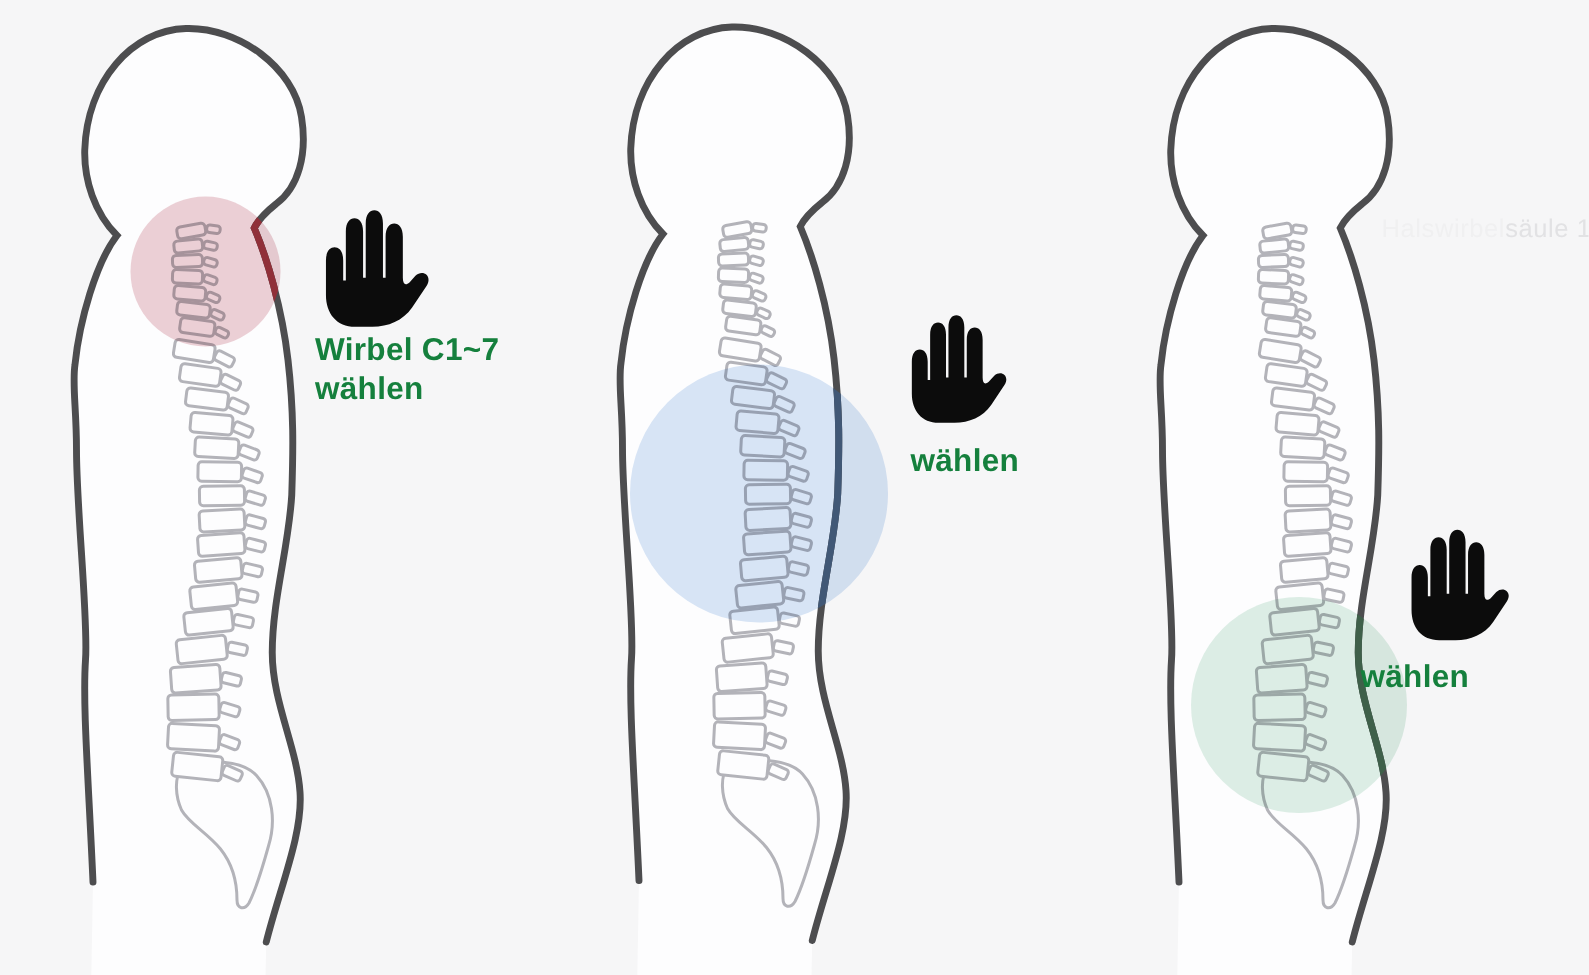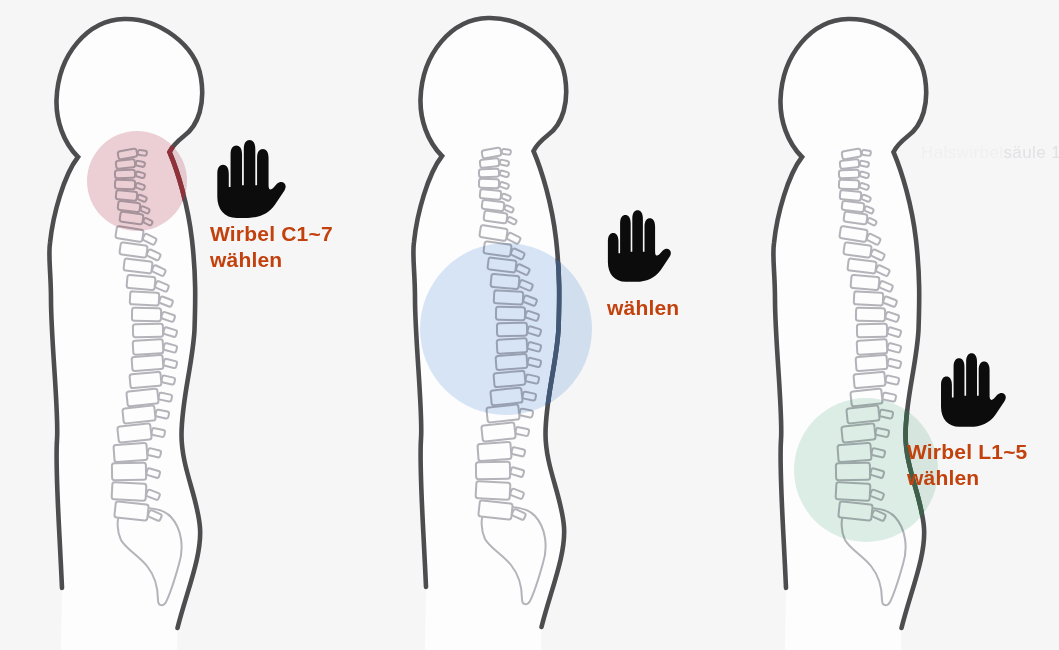--- a/index.html
+++ b/index.html
@@ -3,21 +3,21 @@
 <meta charset="utf-8">
 <style>
   html,body{margin:0;padding:0;background:#f6f6f7;}
   body{width:1059px;height:650px;overflow:hidden;position:relative;
        font-family:"Liberation Sans",sans-serif;}
   .stage{position:absolute;inset:0;}
   svg.canvas{position:absolute;left:0;top:0;display:block;}
   .hl{mix-blend-mode:multiply;fill-opacity:.93;cursor:pointer;}
   .annot-hand{position:absolute;}
   .annot-label{position:absolute;font-weight:700;font-size:21px;line-height:26px;
-               color:#c2410c;white-space:nowrap;letter-spacing:.2px;}
+               color:#15803d;white-space:nowrap;letter-spacing:.2px;}
   .watermark{position:absolute;left:921px;top:143px;font-size:17px;font-weight:500;
              letter-spacing:.4px;white-space:nowrap;}
   .watermark .p1{color:#f0f0f1;}
   .watermark .p2{color:#e2e2e4;}
 </style>
 </head>
 <body>
 
 <div class="stage">
 
@@ -196,18 +196,17 @@
     </svg>
 
   <div class="annot-label" style="left:210px;top:221px">
     <div>Wirbel C1~7</div>
     <div>wählen</div>
   </div>
   <div class="annot-label" style="left:607px;top:295px">
     <div>wählen</div>
   </div>
   <div class="annot-label" style="left:907px;top:439px">
-    <div>Wirbel L1~5</div>
     <div>wählen</div>
   </div>
 
   <div class="watermark"><span class="p1">Halswirbel</span><span class="p2">säule 1</span></div>
 </div>
 
 </body></html>

